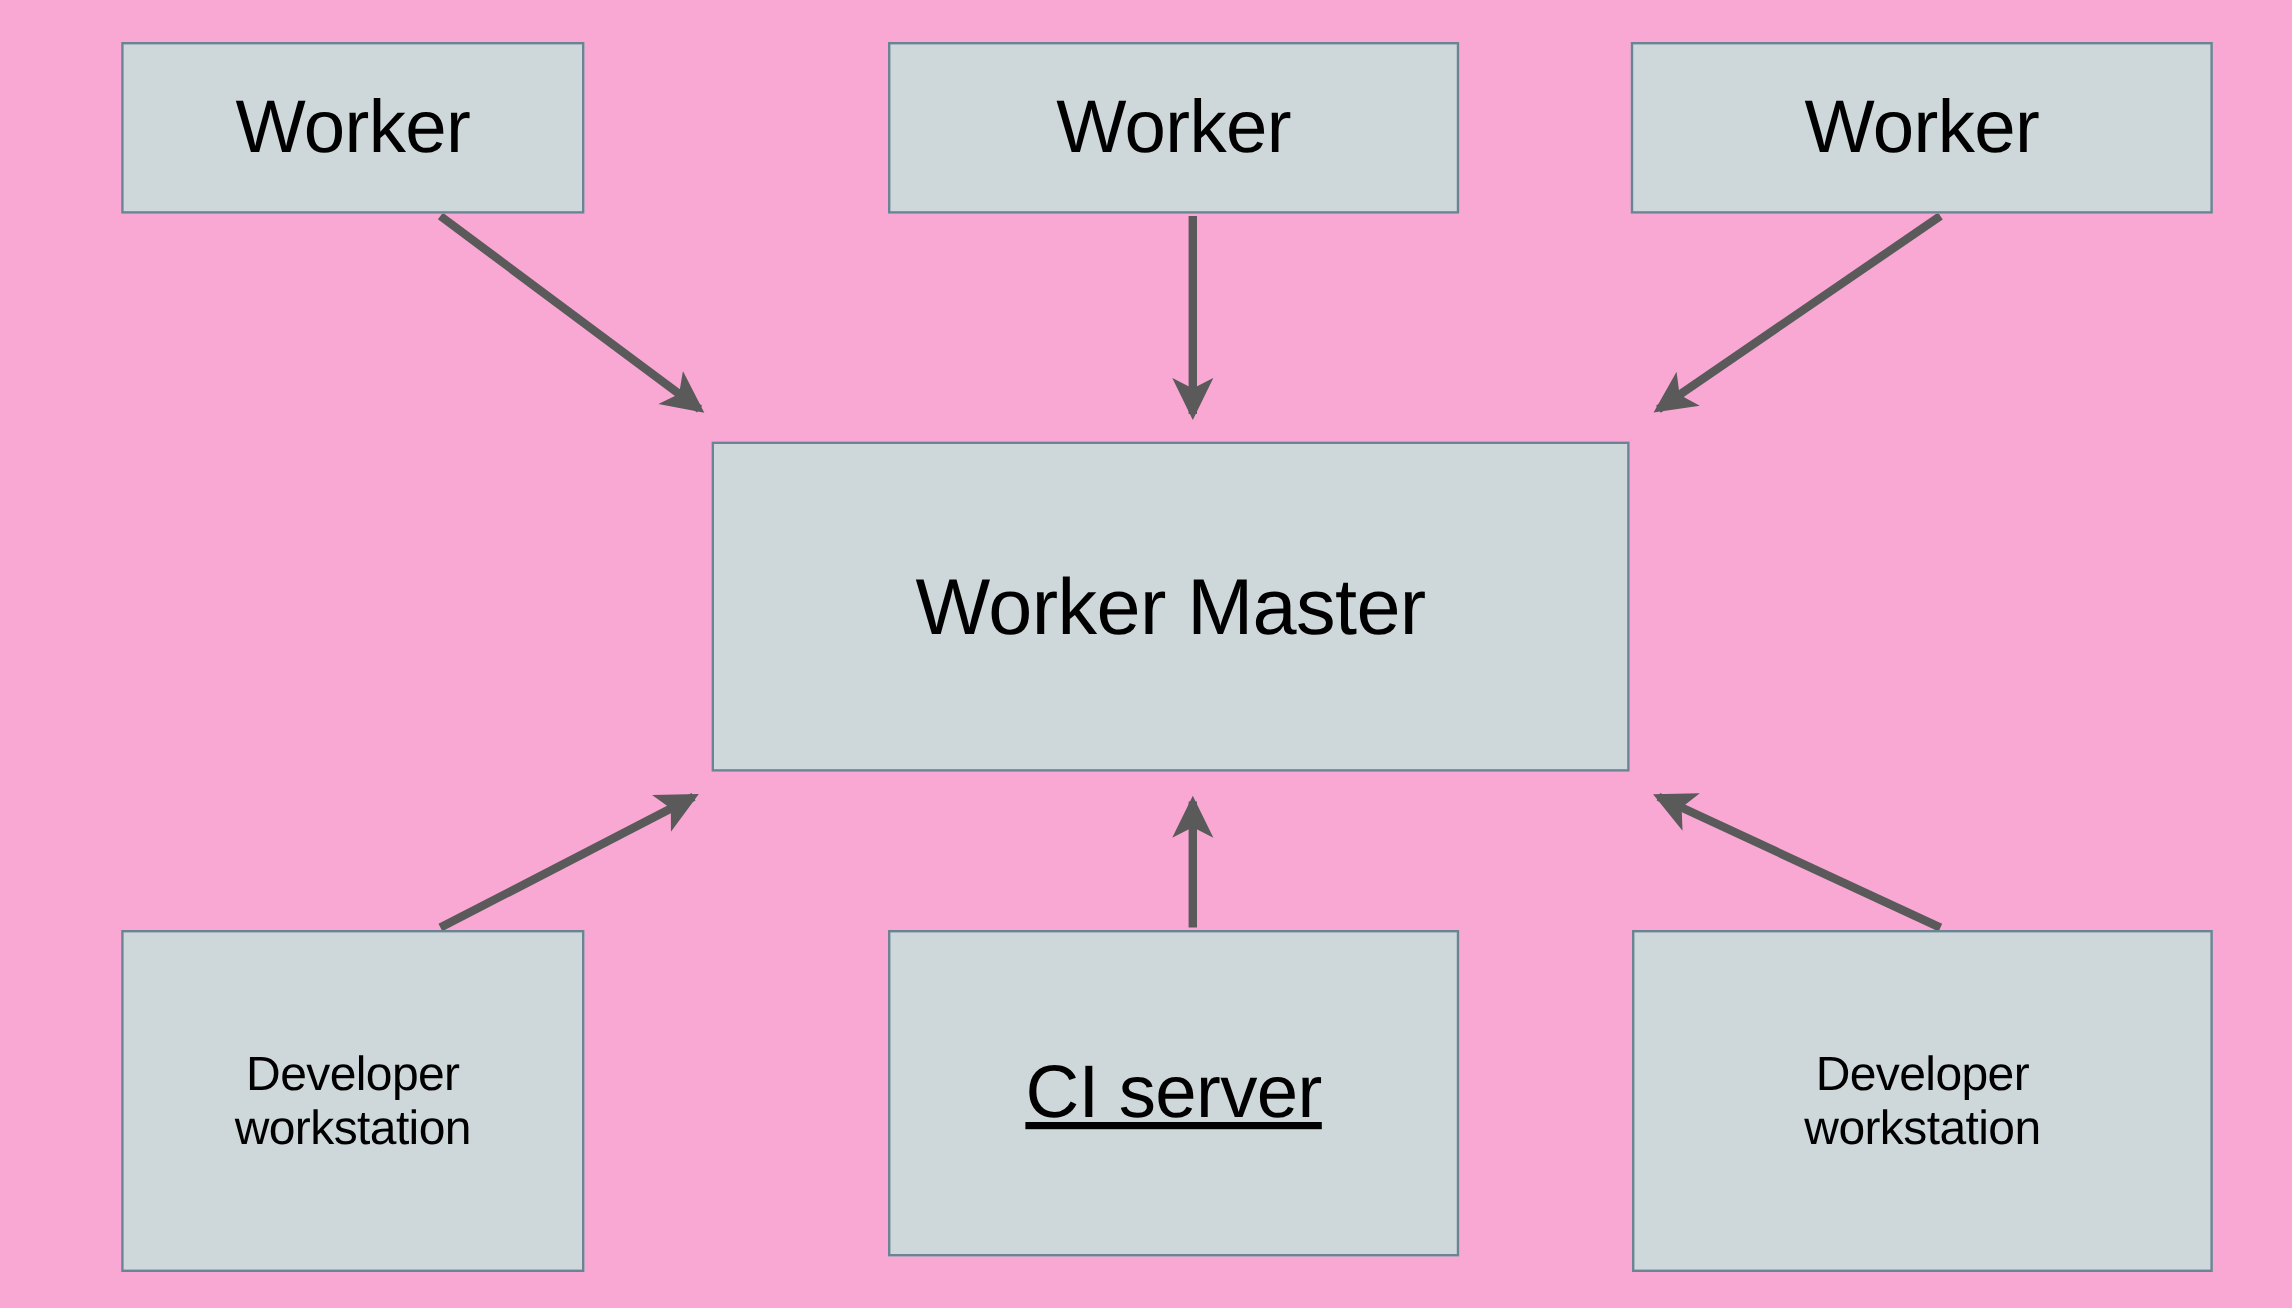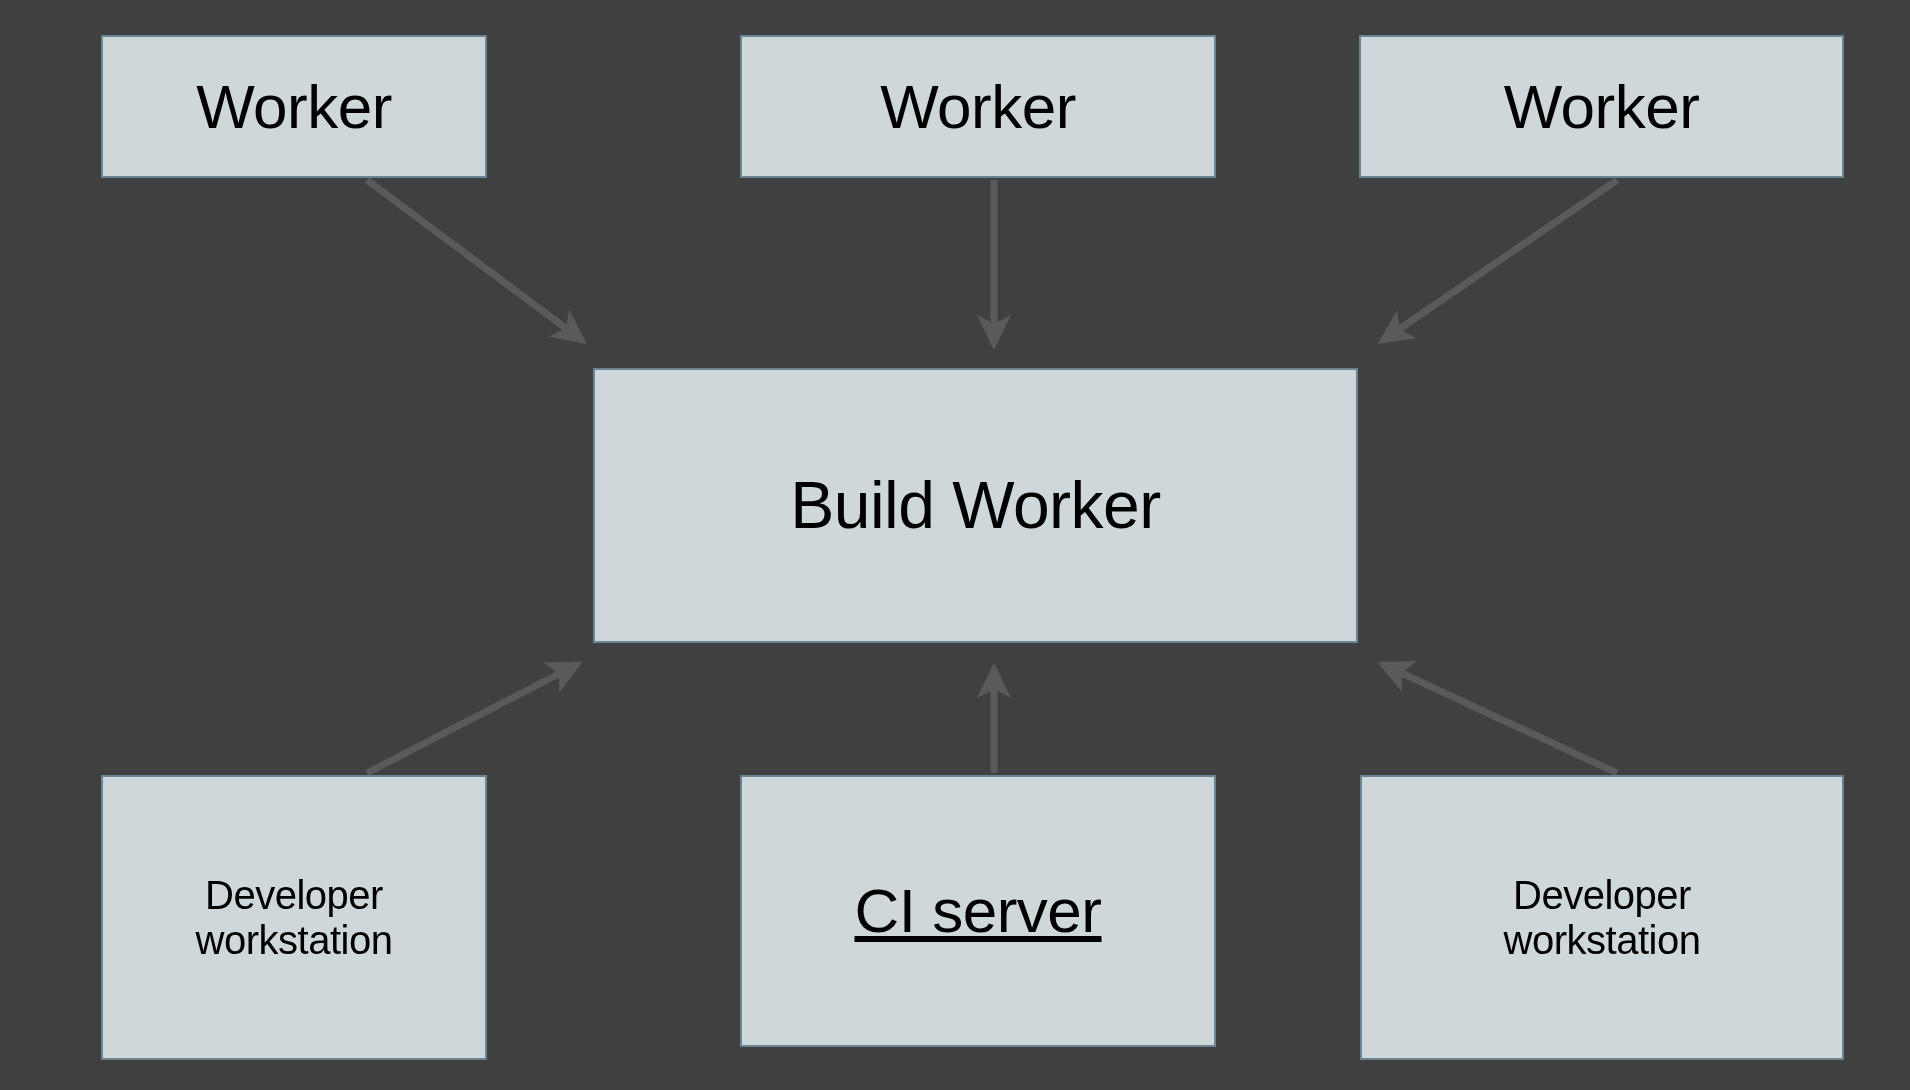--- a/index.html
+++ b/index.html
@@ -4,21 +4,21 @@
 <style>
   html, body {
     margin: 0;
     padding: 0;
     background: #ffffff;
   }
   #canvas {
     position: relative;
     width: 1910px;
     height: 1090px;
-    background: #404040;
+    background: #f9a8d4;
     overflow: hidden;
     font-family: "Liberation Sans", sans-serif;
   }
   #edge-layer {
     position: absolute;
     left: 0;
     top: 0;
     width: 1910px;
     height: 1090px;
     pointer-events: none;
@@ -87,21 +87,21 @@
 
   <div class="node" style="left:740px; top:35px; width:476px; height:143px;">
     <span class="node-label label-md">Worker</span>
   </div>
 
   <div class="node" style="left:1359px; top:35px; width:485px; height:143px;">
     <span class="node-label label-md">Worker</span>
   </div>
 
   <div class="node" style="left:593px; top:368px; width:765px; height:275px;">
-    <span class="node-label label-lg">Build Worker</span>
+    <span class="node-label label-lg">Worker Master</span>
   </div>
 
   <div class="node" style="left:101px; top:775px; width:386px; height:285px;">
     <span class="node-label label-sm">Developer
 workstation</span>
   </div>
 
   <div class="node" style="left:740px; top:775px; width:476px; height:272px;text-decoration:underline;">
     <span class="node-label label-md">CI server</span>
   </div>

